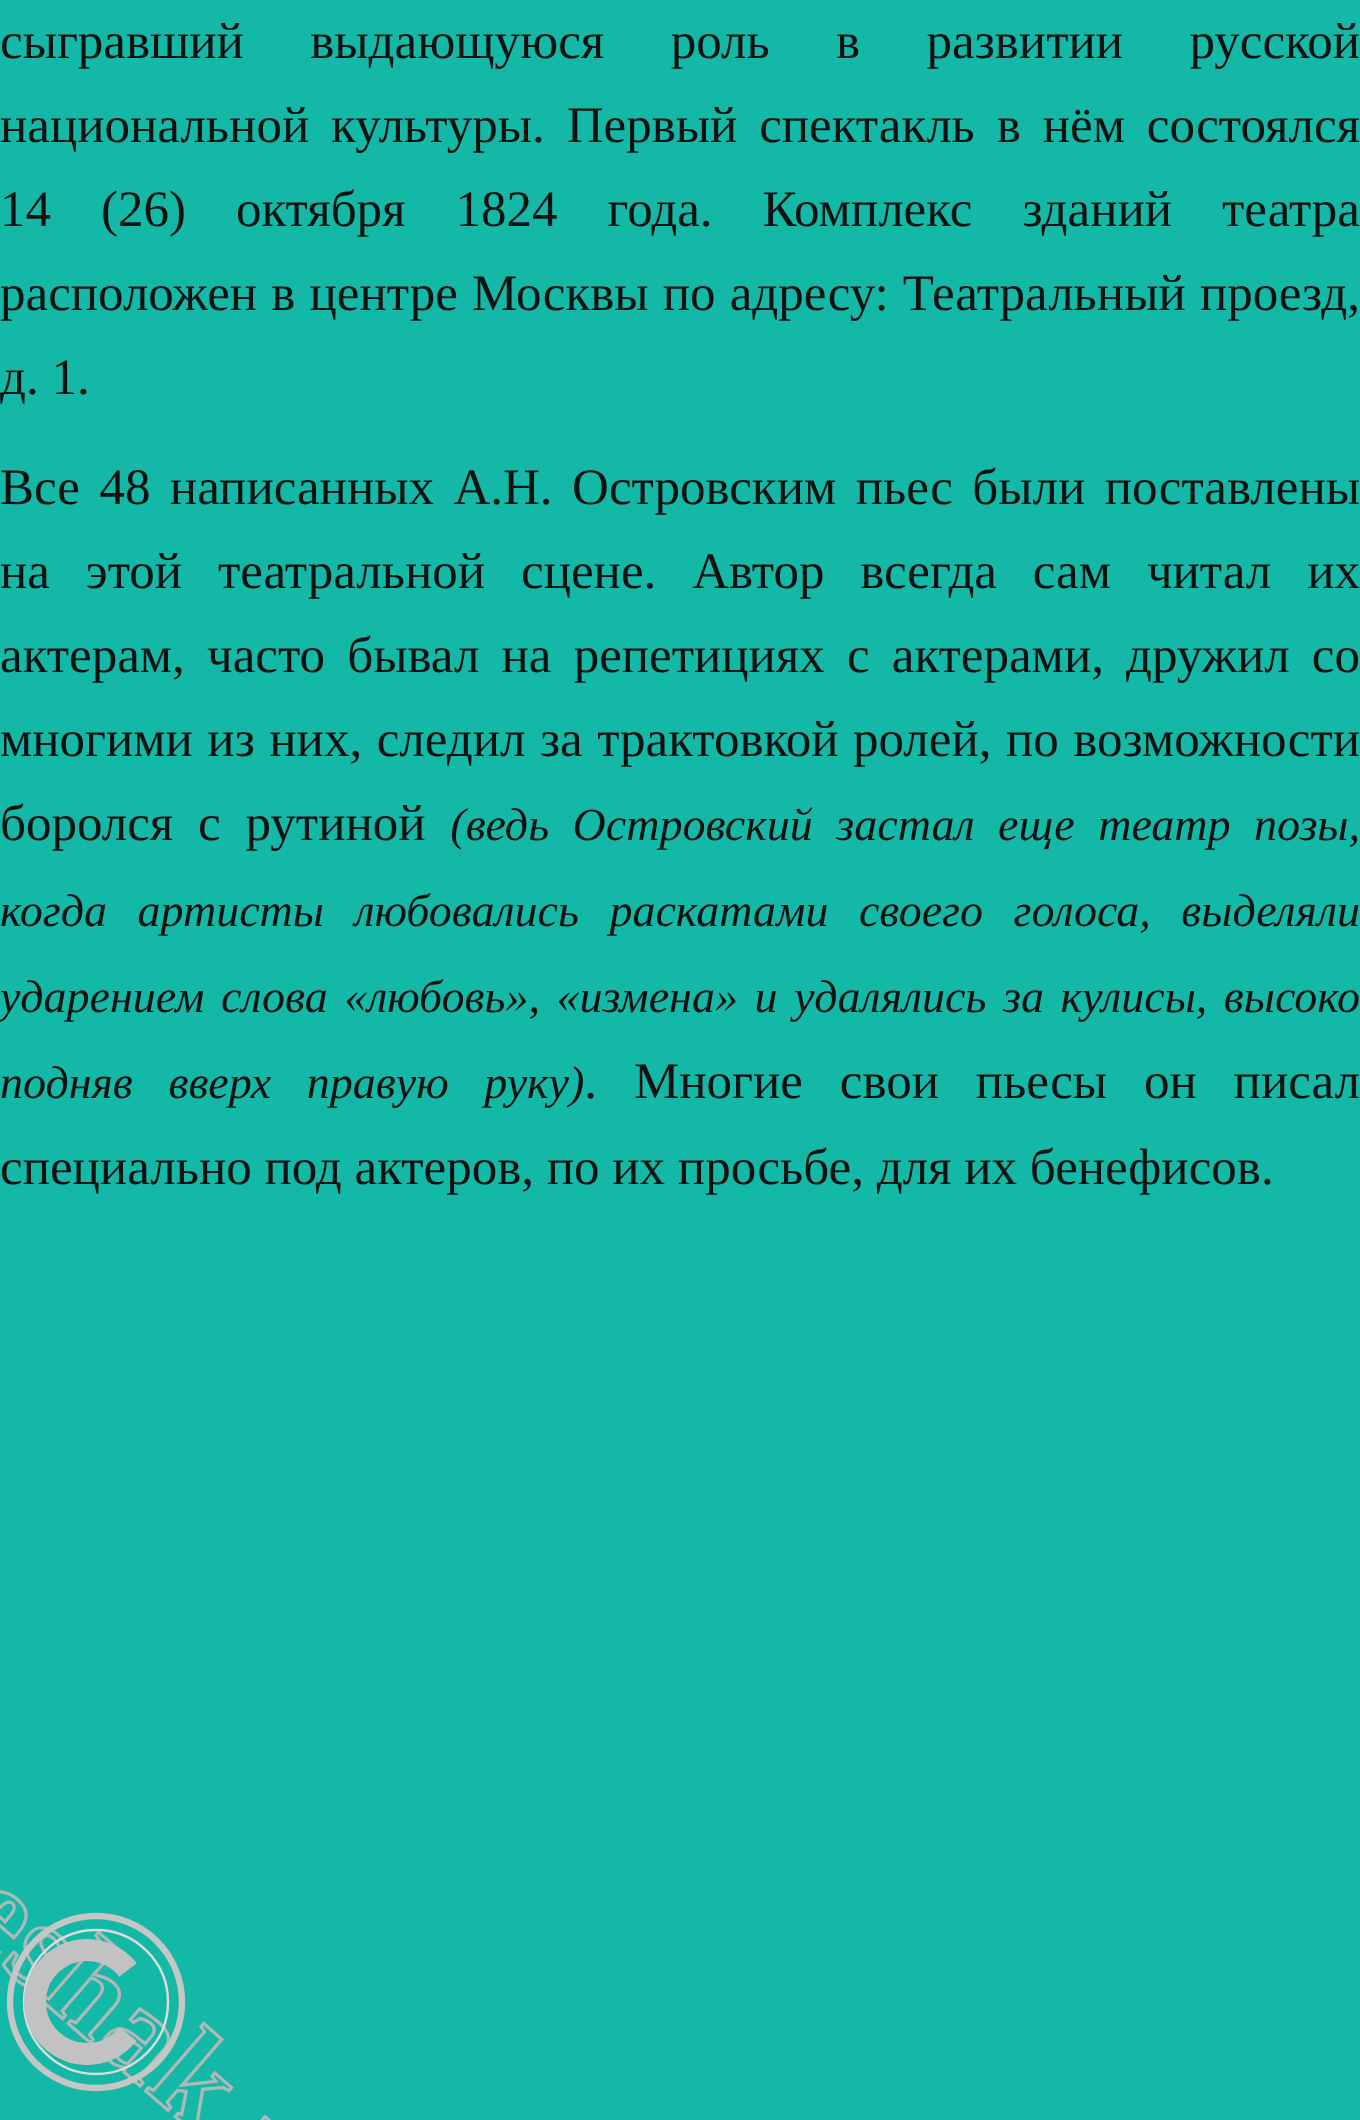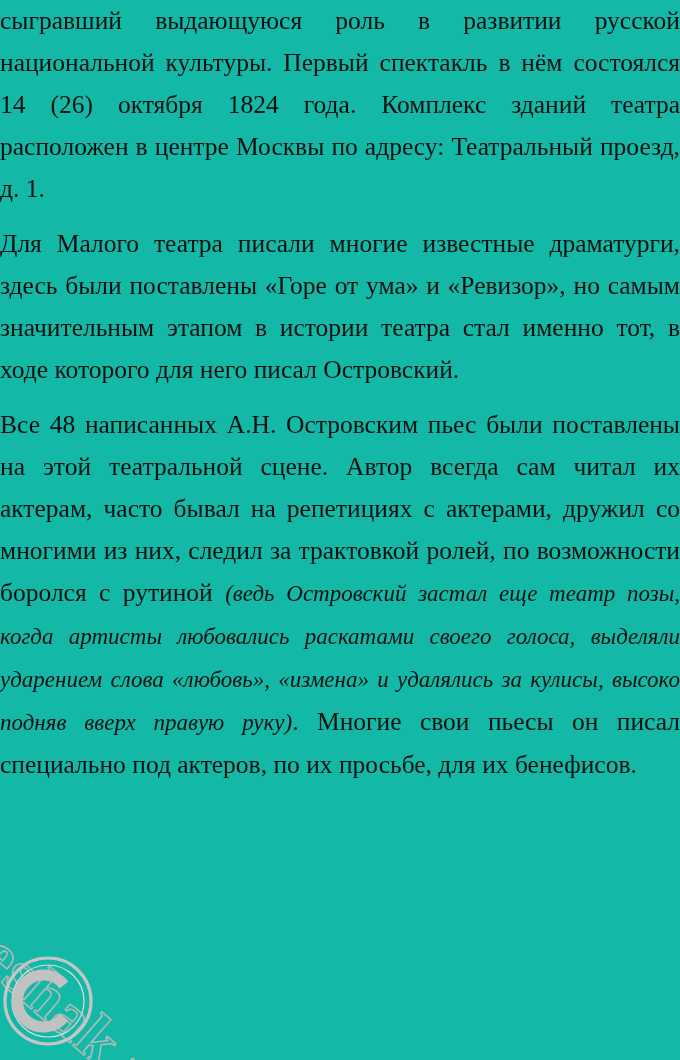--- a/index.html
+++ b/index.html
@@ -84,21 +84,20 @@
 </head>
 <body>
 
 <div id="page">
 
   <div id="text-column">
 
     <p class="para">сыгравший выдающуюся роль в развитии русской национальной культуры. Первый спектакль в нём состоялся 14 (26) октября 1824 года. Комплекс зданий театра расположен в центре Москвы по адресу: Театральный проезд, д. 1.</p>
 
 
-    <p class="para">Для Малого театра писали многие известные драматурги, здесь были поставлены «Горе от ума» и «Ревизор», но самым значительным этапом в истории театра стал именно тот, в ходе которого для него писал Островский.</p>
 
 
     <p class="para"><span>Все 48 написанных А.Н. Островским пьес были поставлены на этой театральной сцене. Автор всегда сам читал их актерам, часто бывал на репетициях с актерами, дружил со многими из них, следил за трактовкой ролей, по возможности боролся с рутиной </span><span class="aside">(ведь Островский застал еще театр позы, когда артисты любовались раскатами своего голоса, выделяли ударением слова «любовь», «измена» и удалялись за кулисы, высоко подняв вверх правую руку)</span><span>. Многие свои пьесы он писал специально под актеров, по их просьбе, для их бенефисов.</span></p>
 
   </div>
 
   <div id="watermark">
     <div class="wm-word">reshak.ru</div>
     <svg class="wm-copyright" viewBox="0 0 92 92">
       <circle cx="46" cy="46" r="43" fill="none" stroke="#c6c6c6" stroke-width="3.2"></circle>

